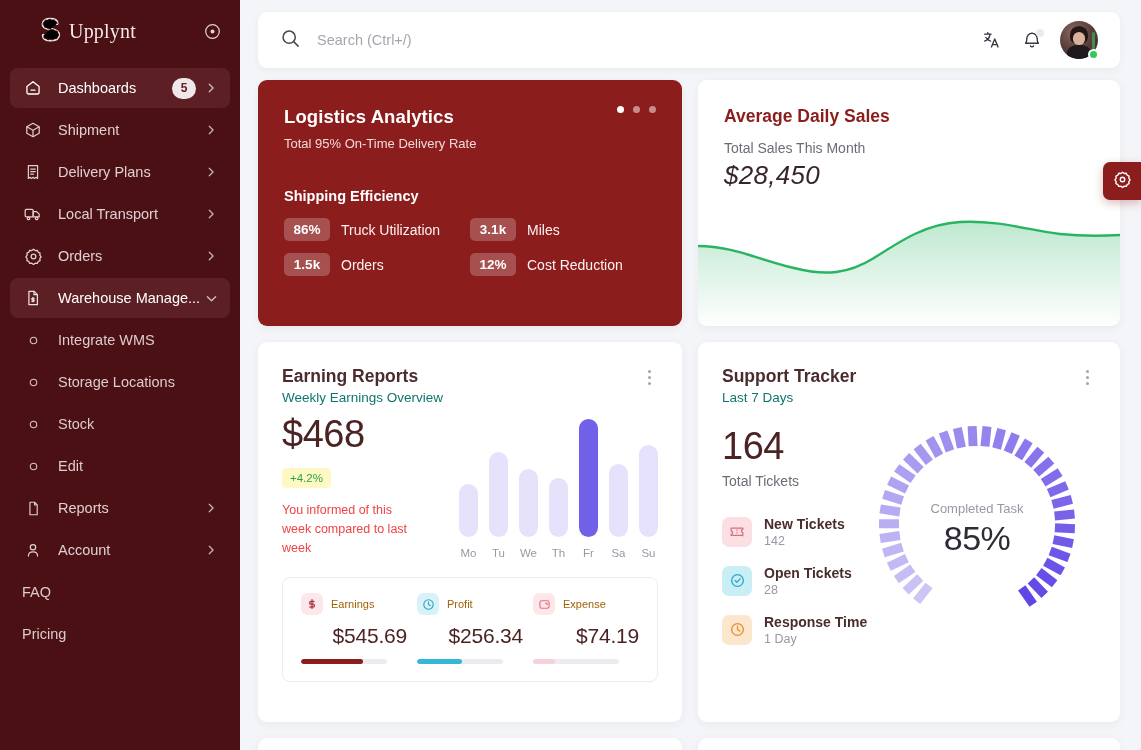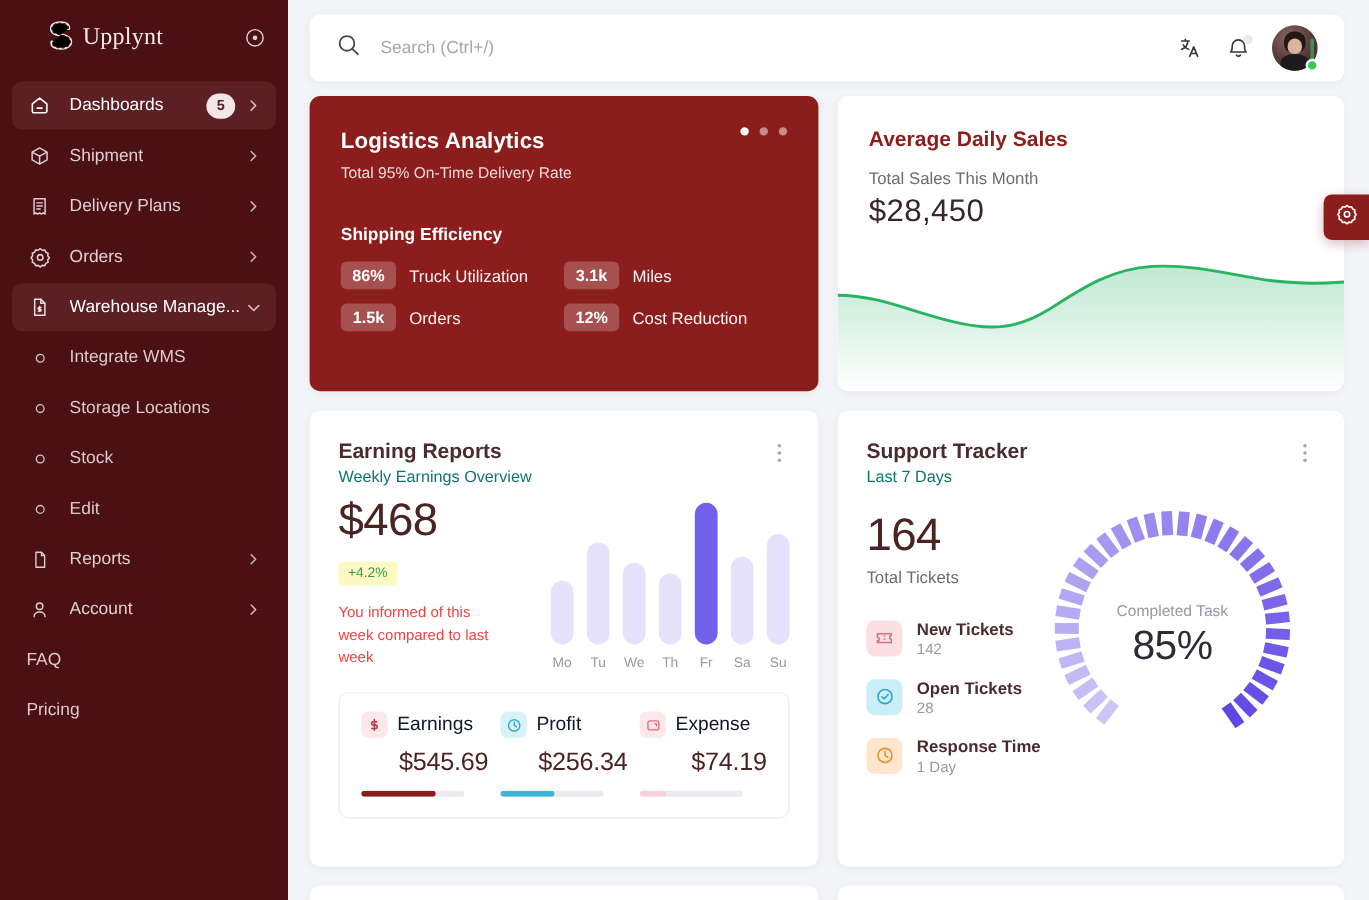--- a/index.html
+++ b/index.html
@@ -170,21 +170,21 @@
     background: #a6504f; border-radius: 5px;
     padding: 4px 9px; font-size: 13.5px; font-weight: 600;
     min-width: 46px; text-align: center;
   }
   .kpi .kl { font-size: 14px; color: #fdf1f1; }
 
   
   .sales { height: 246px; padding: 26px 26px 0 26px; }
   .sales h3 { font-size: 17.5px; color: #8c1d1d; font-weight: 700; margin-bottom: 13px; }
   .sales .lbl { font-size: 14px; color: #6f6b76; margin-bottom: 4px; }
-  .sales .val { font-size: 26px; color: #37262a; font-weight: 400; letter-spacing:.3px;}
+  .sales .val { font-size: 26px; color: #37262a; font-weight: 400; letter-spacing:.3px;font-style:italic;}
   .sales .sparkwrap { position: absolute; left: 0; right: 0; bottom: 0; height: 124px; }
 
   
   .earning { height: 380px; padding: 24px 24px 0 24px; }
   .card-head { display: flex; align-items: flex-start; }
   .card-head h3 { font-size: 17.5px; color: #4b2c2c; font-weight: 600; }
   .card-head .ch-sub { font-size: 13.5px; color: #0f766e; margin-top: 3px; }
   .kebab { margin-left: auto; width: 18px; height: 22px; display:flex; flex-direction:column; align-items:center; justify-content:center; gap:3px; cursor:pointer; }
   .kebab b { width:3px;height:3px;border-radius:50%;background:#a8a4b0;display:block; }
   .earn-body { display: flex; margin-top: 6px; }
@@ -204,21 +204,21 @@
     padding: 0 24px;
   }
   .mini-box {
     border: 1px solid #eceaf0; border-radius: 8px;
     padding: 15px 18px 17px 18px;
     display: flex; gap: 10px;
   }
   .mini { flex: 1; }
   .mini-head { display: flex; align-items: center; gap: 8px; margin-bottom: 9px; }
   .mini-ic { width: 22px; height: 22px; border-radius: 6px; display:flex; align-items:center; justify-content:center; }
-  .mini-name { font-size: 16px; color: #0f172a; }
+  .mini-name { font-size: 11px; color: #a16207; }
   .mini-val { font-size: 21px; color: #4b2323; font-weight: 400; letter-spacing:-.2px; margin-bottom: 11px; text-align: right; }
   .mini-track { height: 5px; border-radius: 4px; background: #edebf0; overflow: hidden; width: 86px; }
   .mini-fill { height: 5px; border-radius: 4px; }
 
   
   .support { height: 380px; padding: 24px 24px 0 24px; }
   .sup-body { display: flex; position: relative; align-items: center; }
   .sup-left { width: 182px; padding-top: 22px; z-index: 2; }
   .sup-total { font-size: 38px; color: #4b2323; font-weight: 500; line-height: 1.05; letter-spacing:-.5px; }
   .sup-total-lbl { font-size: 14px; color: #6f6b76; margin-top: 6px; }
@@ -313,20 +313,36 @@
           </svg>
         </span>
         <span class="nv-label">Delivery Plans</span>
         <span class="nav-chev">
           <svg width="12" height="12" viewBox="0 0 14 14" fill="none" stroke="#e0cfd1" stroke-width="1.5" stroke-linecap="round" stroke-linejoin="round">
               <path d="M5 2.6 9.4 7 5 11.4"></path>
             </svg>
         </span>
       </div>
 
+      <div class="nav-item">
+        <span class="nv-icon">
+          <svg width="20" height="20" viewBox="0 0 24 24" fill="none" stroke="#e0cfd1" stroke-width="1.5" stroke-linejoin="round" stroke-linecap="round">
+            <rect x="2.6" y="6.5" width="9.6" height="9" rx="1.4"></rect>
+            <path d="M12.2 9.2h4.2l3 3v3.3h-7.2z"></path>
+            <circle cx="6.6" cy="17.3" r="1.5"></circle>
+              <circle cx="16.4" cy="17.3" r="1.5"></circle>
+          </svg>
+        </span>
+        <span class="nv-label">Local Transport</span>
+        <span class="nav-chev">
+          <svg width="12" height="12" viewBox="0 0 14 14" fill="none" stroke="#e0cfd1" stroke-width="1.5" stroke-linecap="round" stroke-linejoin="round">
+              <path d="M5 2.6 9.4 7 5 11.4"></path>
+            </svg>
+        </span>
+      </div>
 
       <div class="nav-item">
         <span class="nv-icon">
           <svg width="19" height="19" viewBox="0 0 22 22" fill="none" stroke="#e0cfd1" stroke-width="1.5" stroke-linejoin="round">
             <path d="M11 2.6 13 4.1l2.4-.3 1 2.2 2.2 1-.3 2.4 1.5 2-1.5 2 .3 2.4-2.2 1-1 2.2-2.4-.3-2 1.5-2-1.5-2.4.3-1-2.2-2.2-1 .3-2.4-1.5-2 1.5-2-.3-2.4 2.2-1 1-2.2L9 4.1z"></path>
             <circle cx="11" cy="11" r="2.7"></circle>
           </svg>
         </span>
         <span class="nv-label">Orders</span>
         <span class="nav-chev">

